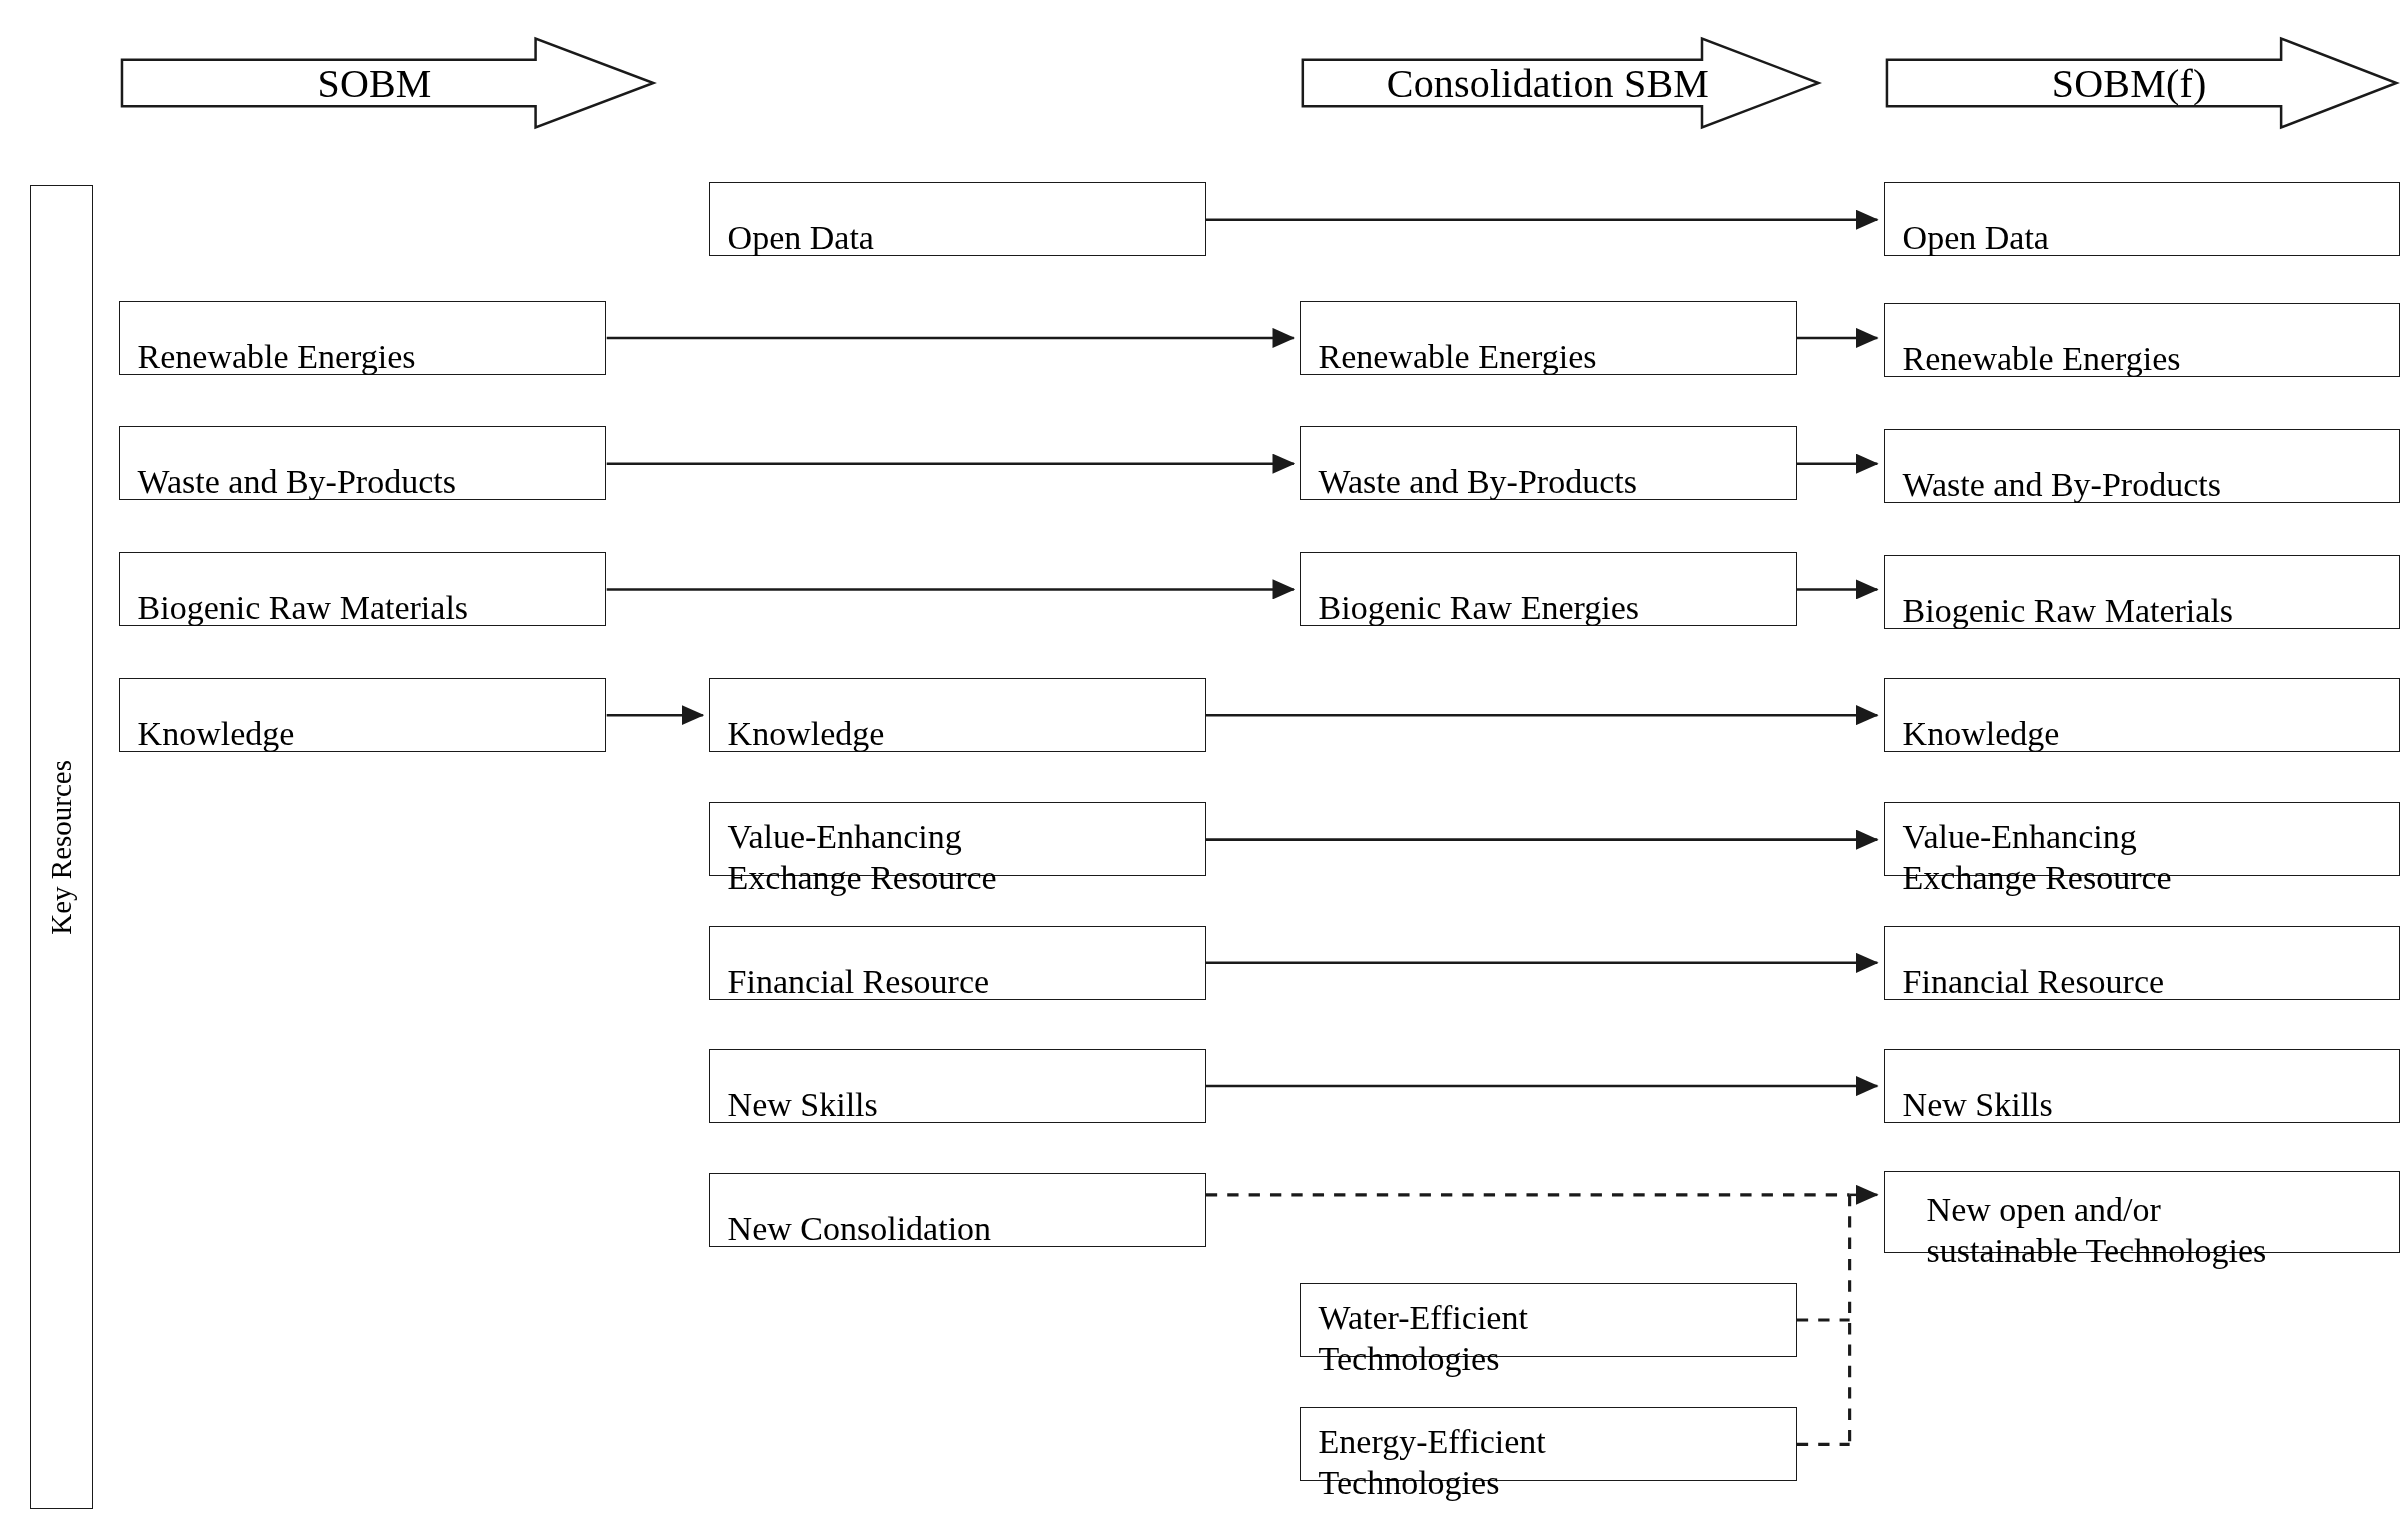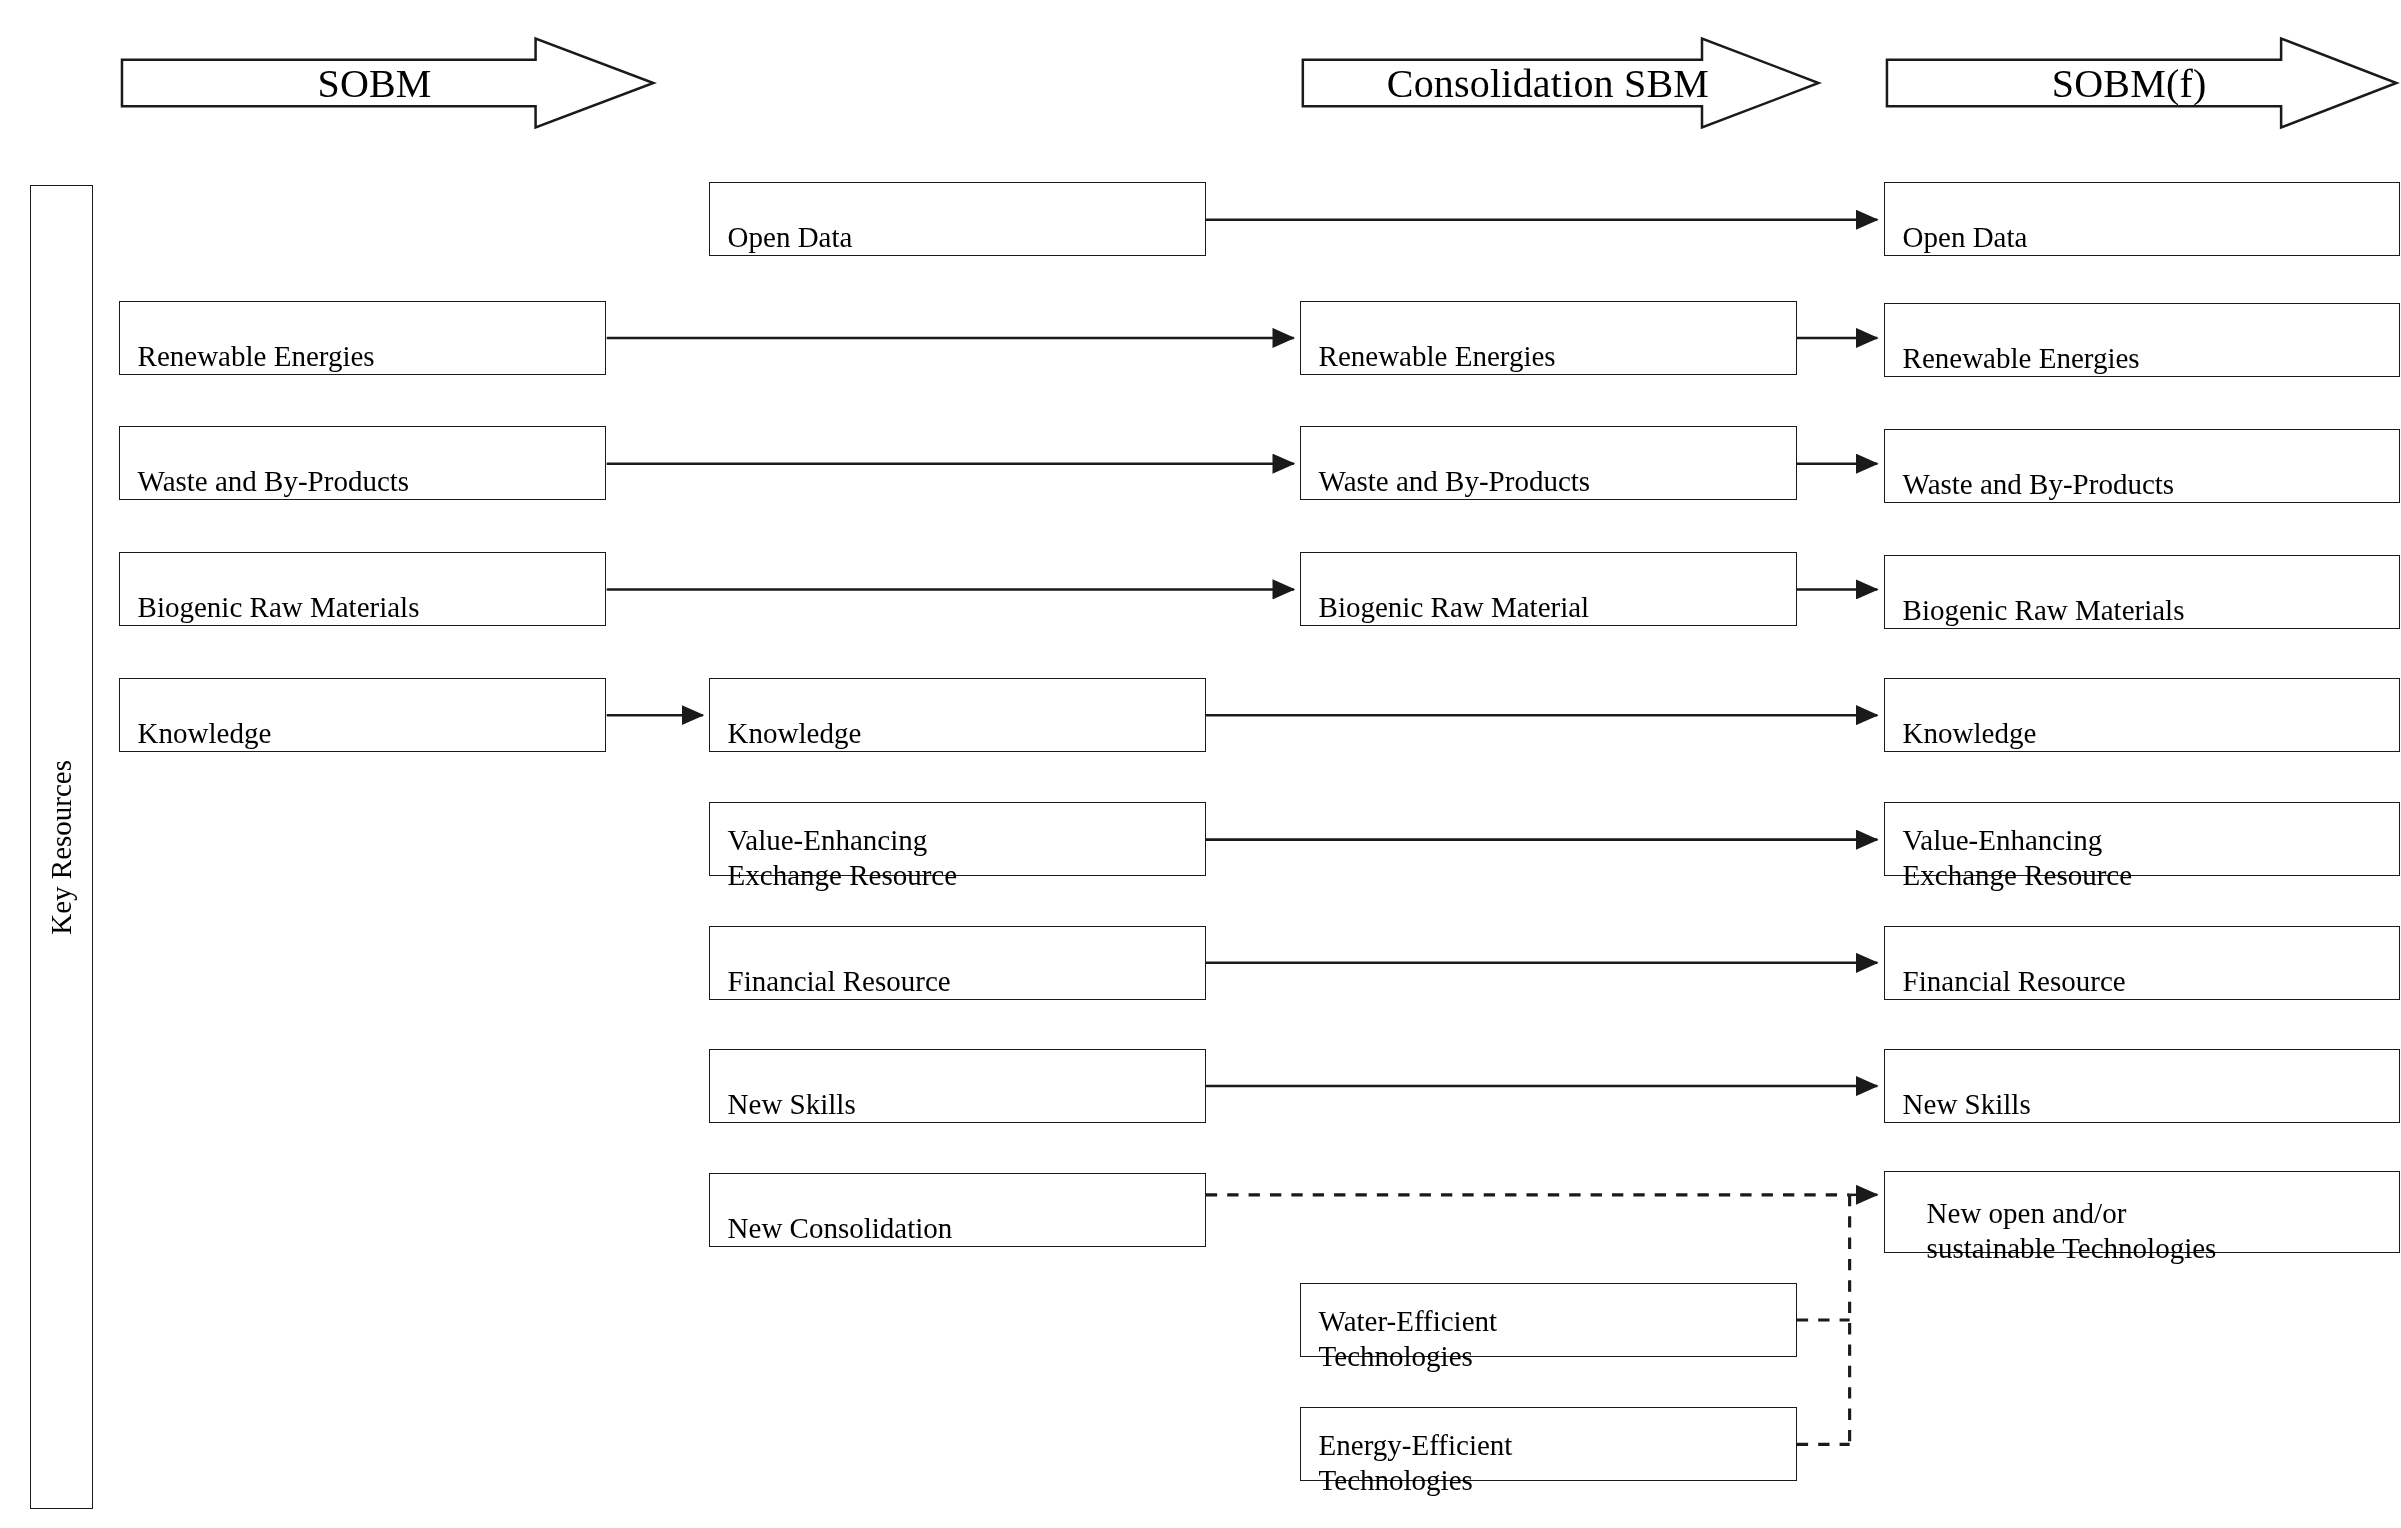--- a/index.html
+++ b/index.html
@@ -14,21 +14,21 @@
       white-space:nowrap;text-align:center;width:100%;padding-right:5%;box-sizing:border-box;}
 
   
   .rail{position:absolute;border:1.9px solid #1a1a1a;background:#fff;box-sizing:border-box;
         display:flex;align-items:center;justify-content:center;}
   .rail-label{writing-mode:vertical-rl;transform:rotate(180deg);font-size:29px;white-space:nowrap;}
 
   
   .node{position:absolute;border:1.9px solid #1a1a1a;background:#fff;box-sizing:border-box;
         display:flex;align-items:center;}
-  .node .txt{padding-left:17.6px;padding-right:8.8px;font-size:29px;line-height:1.16;margin-top:38px;}
+  .node .txt{padding-left:17.6px;padding-right:8.8px;font-size:34px;line-height:1.16;margin-top:38px;}
   .node.two .txt{line-height:1.20;}
 
   
   #links{position:absolute;left:0;top:0;width:2401px;height:1529px;pointer-events:none;z-index:1;}
   .node,.rail,.banner{z-index:3;}
 </style>
 </head>
 <body>
 
 <div id="stage">
@@ -116,21 +116,21 @@
     <span class="txt"><span>New Consolidation</span></span>
   </div>
 
   <div class="node" id="c3-renewable" style="left:1300px;top:301px;width:497px;height:74px;">
     <span class="txt"><span>Renewable Energies</span></span>
   </div>
   <div class="node" id="c3-waste" style="left:1300px;top:426px;width:497px;height:74px;">
     <span class="txt"><span>Waste and By-Products</span></span>
   </div>
   <div class="node" id="c3-biogenic" style="left:1300px;top:552px;width:497px;height:74px;">
-    <span class="txt"><span>Biogenic Raw Material</span></span>
+    <span class="txt"><span>Biogenic Raw Energies</span></span>
   </div>
   <div class="node two" id="c3-water" style="left:1300px;top:1283px;width:497px;height:74px;">
     <span class="txt"><span>Water-Efficient</span><br><span>Technologies</span></span>
   </div>
   <div class="node two" id="c3-energy" style="left:1300px;top:1407px;width:497px;height:74px;">
     <span class="txt"><span>Energy-Efficient</span><br><span>Technologies</span></span>
   </div>
 
   <div class="node" id="c4-opendata" style="left:1884px;top:182px;width:516px;height:74px;">
     <span class="txt"><span>Open Data</span></span>

